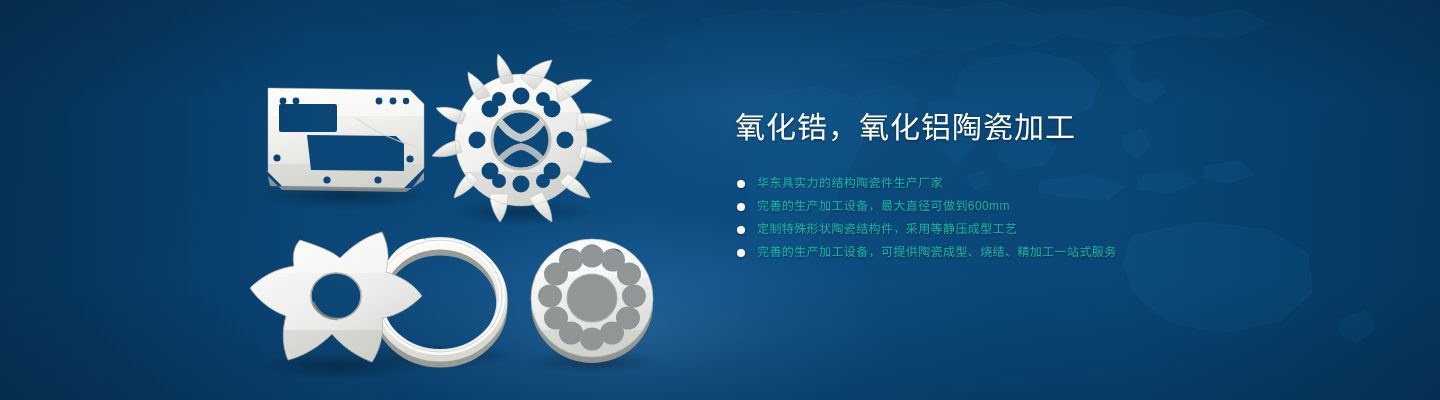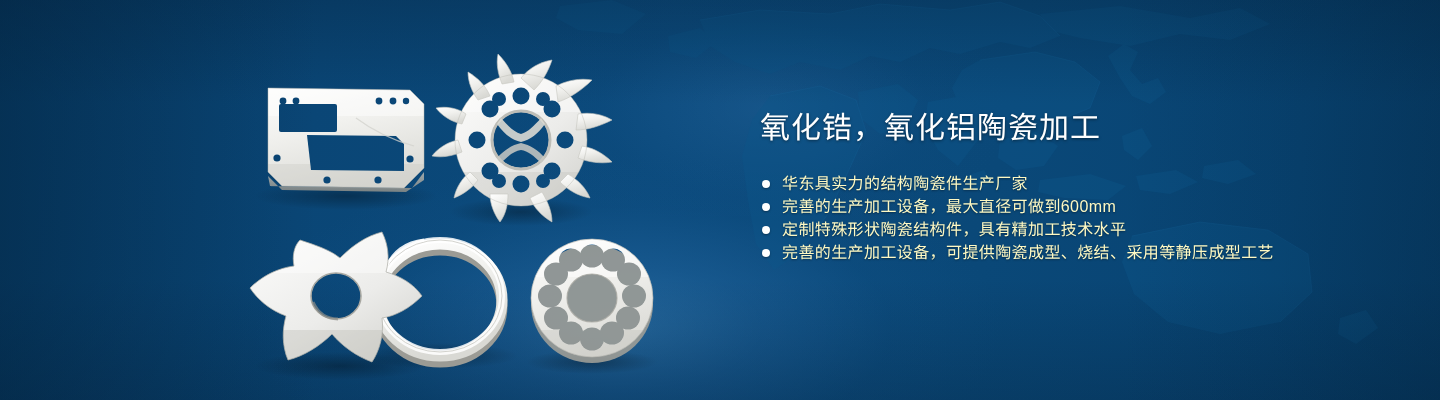--- a/index.html
+++ b/index.html
@@ -76,21 +76,21 @@
     position: absolute;
     left: 0; top: 0;
     width: 720px; height: 400px;
     pointer-events: none;
   }
   .products svg { width: 100%; height: 100%; display: block; }
 
   
   .copy {
     position: absolute;
-    left: 760px;
+    left: 735px;
     top: 108px;
     width: 620px;
   }
   .headline {
     margin: 0;
     font-size: 30px;
     line-height: 40px;
     font-weight: 400;
     color: #ffffff;
     letter-spacing: 1px;
@@ -110,23 +110,23 @@
   }
   .dot {
     flex: 0 0 auto;
     width: 8px; height: 8px;
     border-radius: 50%;
     background: #ffffff;
     margin-right: 12px;
     box-shadow: 0 1px 2px rgba(0,0,0,0.35);
   }
   .bullet-text {
-    font-size: 16px;
+    font-size: 12px;
     line-height: 23px;
-    color: #fef9c3;
+    color: #14b8a6;
     letter-spacing: 0.4px;
     white-space: nowrap;
     text-shadow: 0 1px 2px rgba(0,0,0,0.4);
   }
 </style>
 </head>
 <body>
 
 <div class="banner">
 
@@ -382,22 +382,22 @@
       <li class="bullet">
         <span class="dot"></span>
         <span class="bullet-text">华东具实力的结构陶瓷件生产厂家</span>
       </li>
       <li class="bullet">
         <span class="dot"></span>
         <span class="bullet-text">完善的生产加工设备，最大直径可做到600mm</span>
       </li>
       <li class="bullet">
         <span class="dot"></span>
-        <span class="bullet-text">定制特殊形状陶瓷结构件，具有精加工技术水平</span>
+        <span class="bullet-text">定制特殊形状陶瓷结构件，采用等静压成型工艺</span>
       </li>
       <li class="bullet">
         <span class="dot"></span>
-        <span class="bullet-text">完善的生产加工设备，可提供陶瓷成型、烧结、采用等静压成型工艺</span>
+        <span class="bullet-text">完善的生产加工设备，可提供陶瓷成型、烧结、精加工一站式服务</span>
       </li>
     </ul>
   </div>
 
 </div>
 
 </body></html>

